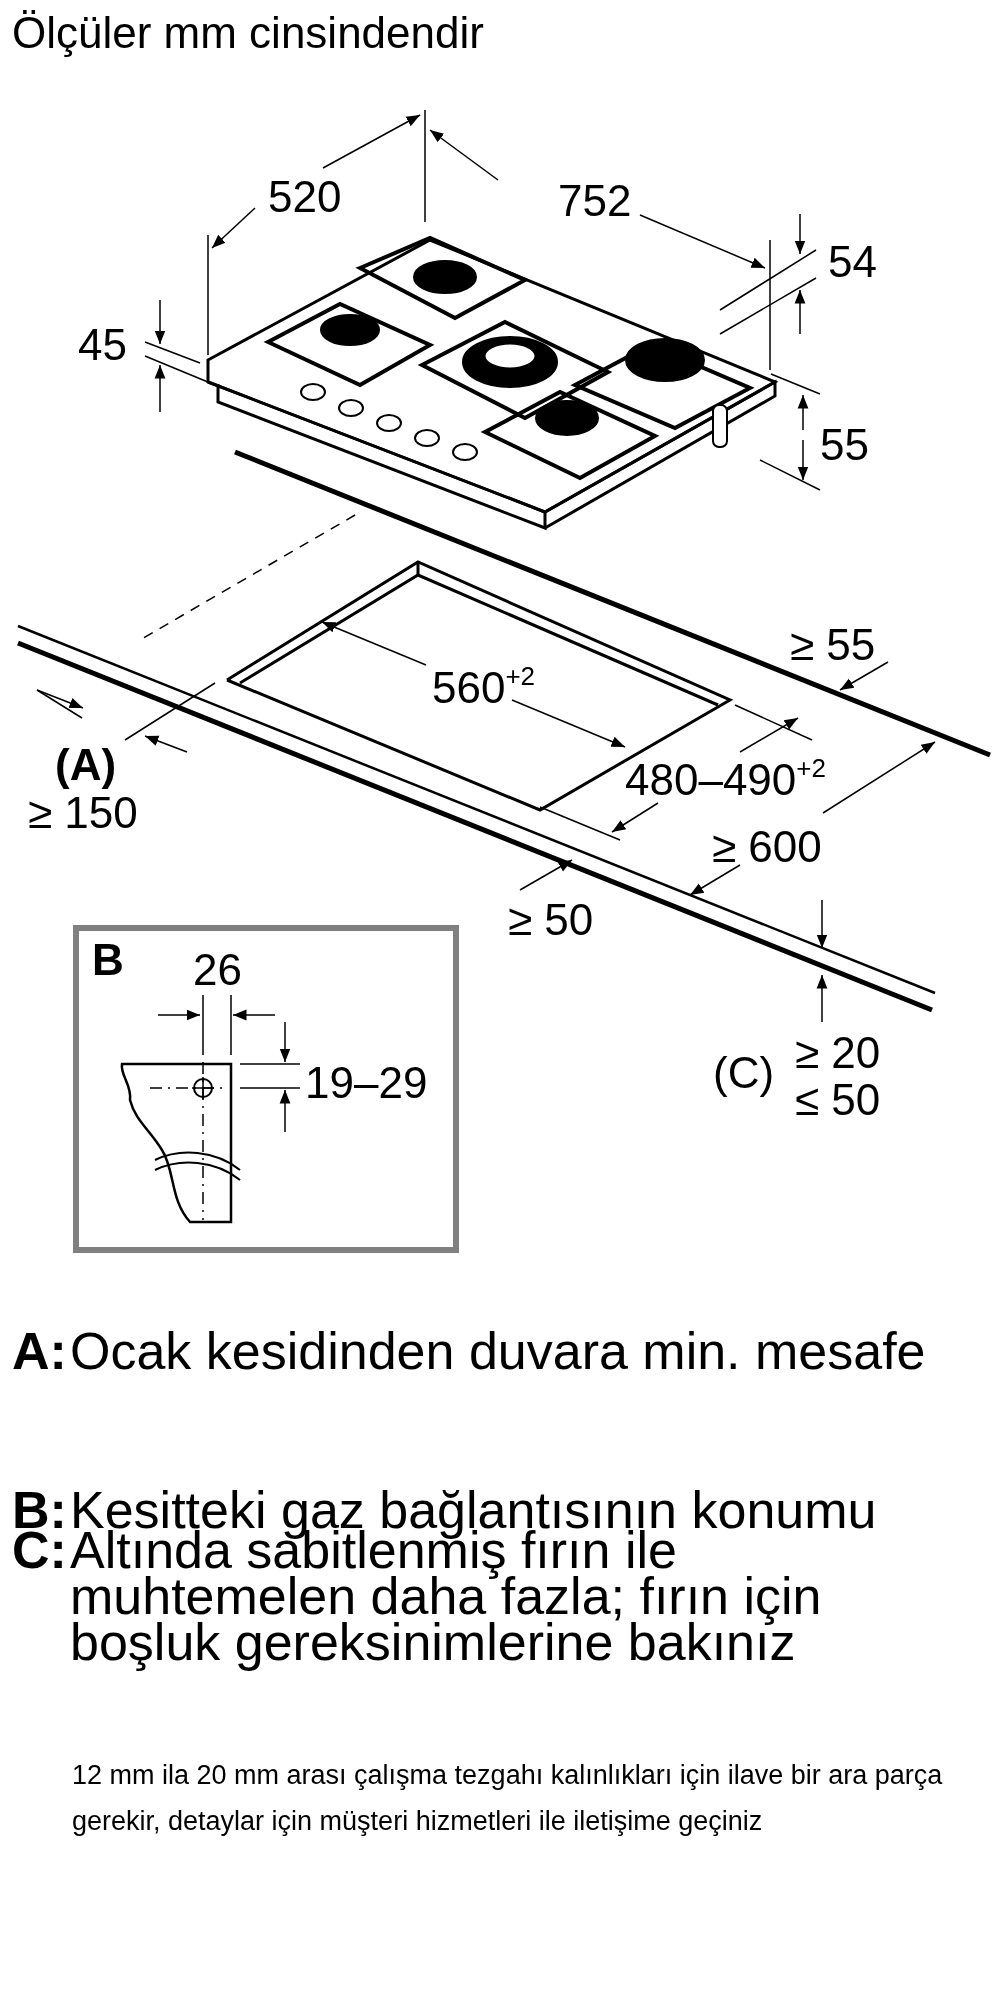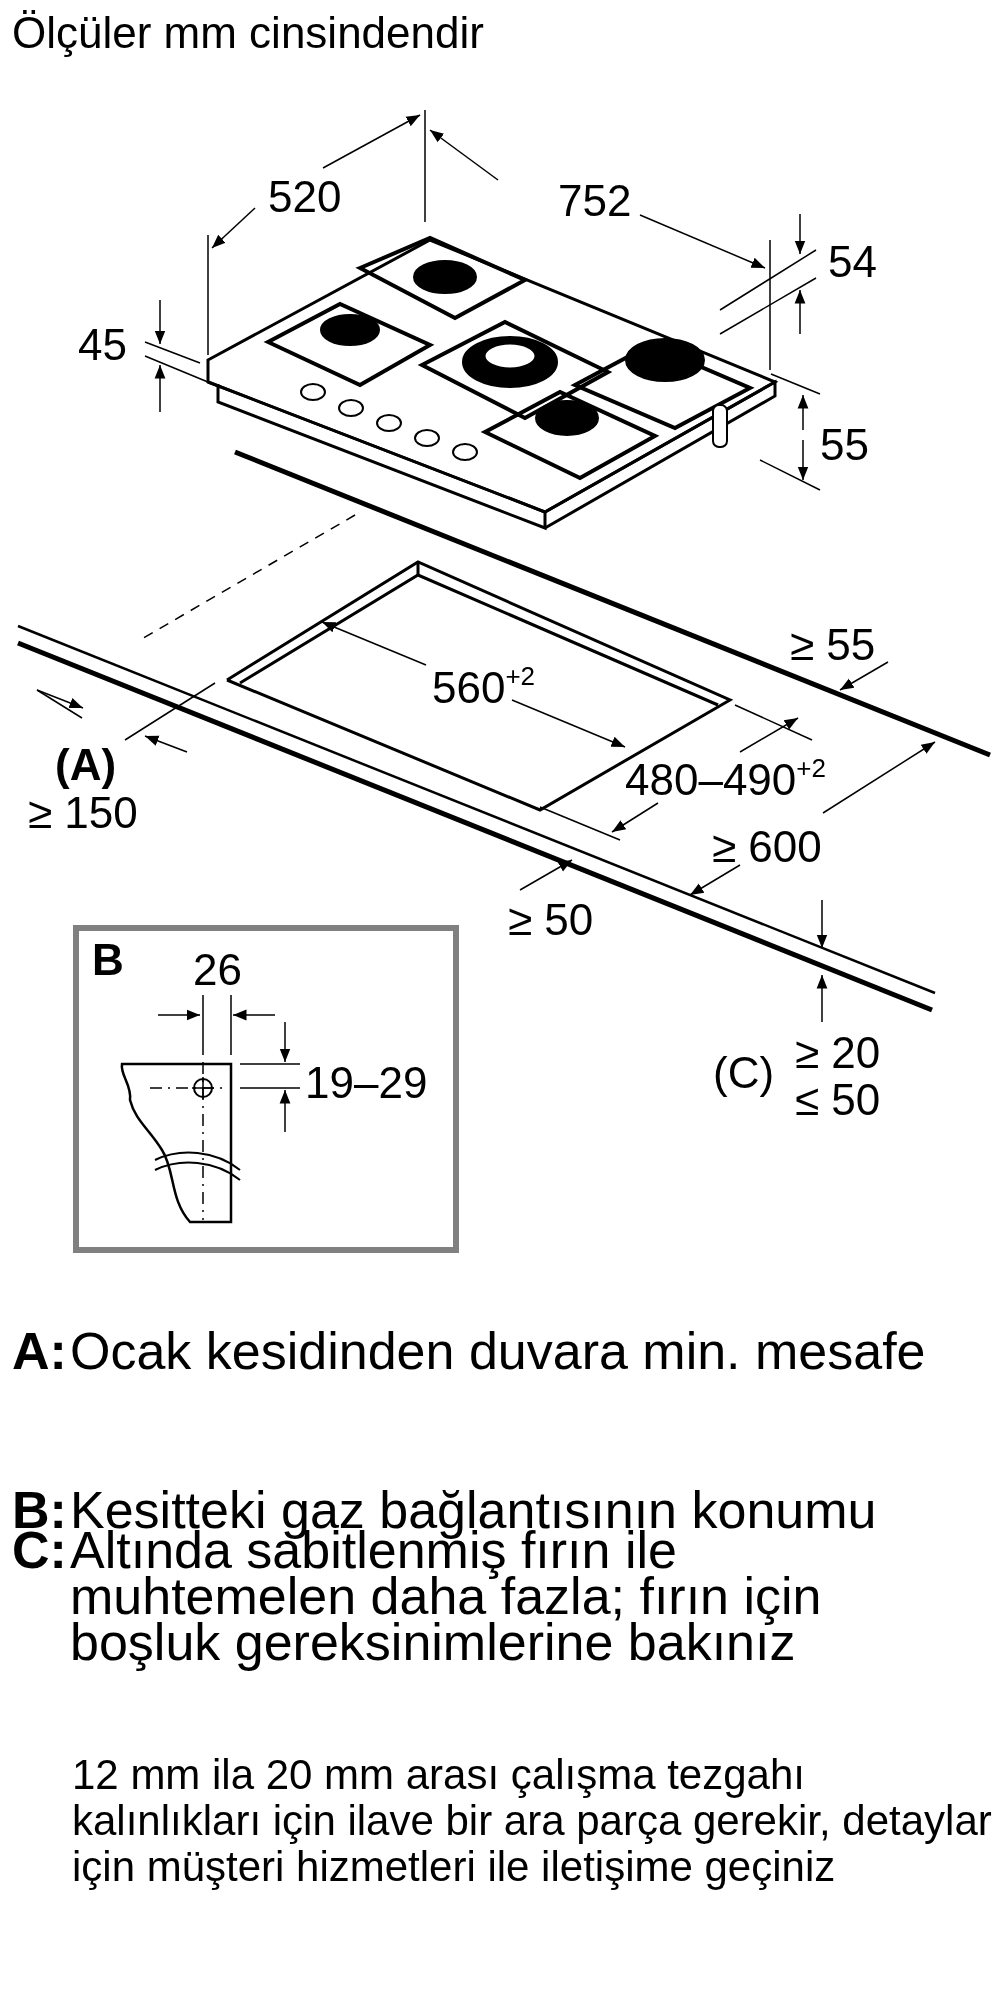--- a/index.html
+++ b/index.html
@@ -6,21 +6,21 @@
   body { width: 1000px; height: 2000px; position: relative; overflow: hidden;
          font-family: "Liberation Sans", sans-serif; color: #000; }
   .title { position: absolute; left: 12px; top: 8px; font-size: 44px; }
   svg.drawing { position: absolute; left: 0; top: 0; }
   .dim { font-family: "Liberation Sans", sans-serif; font-size: 44px; fill: #000; }
   .dim-bold { font-weight: bold; }
   .sup { font-size: 26px; }
   .legend { position: absolute; left: 12px; font-size: 52px; line-height: 46px; }
   .legend .key { font-weight: bold; display: inline-block; width: 58px; }
   .legend .txt { display: inline-block; vertical-align: top; width: 900px; }
-  .note { position: absolute; left: 72px; top: 1752px; font-size: 42px; line-height: 46px; width: 920px; }
+  .note { position: absolute; left: 72px; top: 1752px; font-size: 27px; line-height: 46px; width: 920px; }
 </style>
 </head>
 <body>
 
 <div class="title">Ölçüler mm cinsindendir</div>
 
 <svg class="drawing" width="1000" height="1320" viewBox="0 0 1000 1320">
   <defs>
     <marker id="ah" viewBox="0 0 10 10" refX="10" refY="5" markerWidth="9" markerHeight="9" orient="auto-start-reverse">
       <path d="M0,1 L10,5 L0,9 z" fill="#000"></path>

